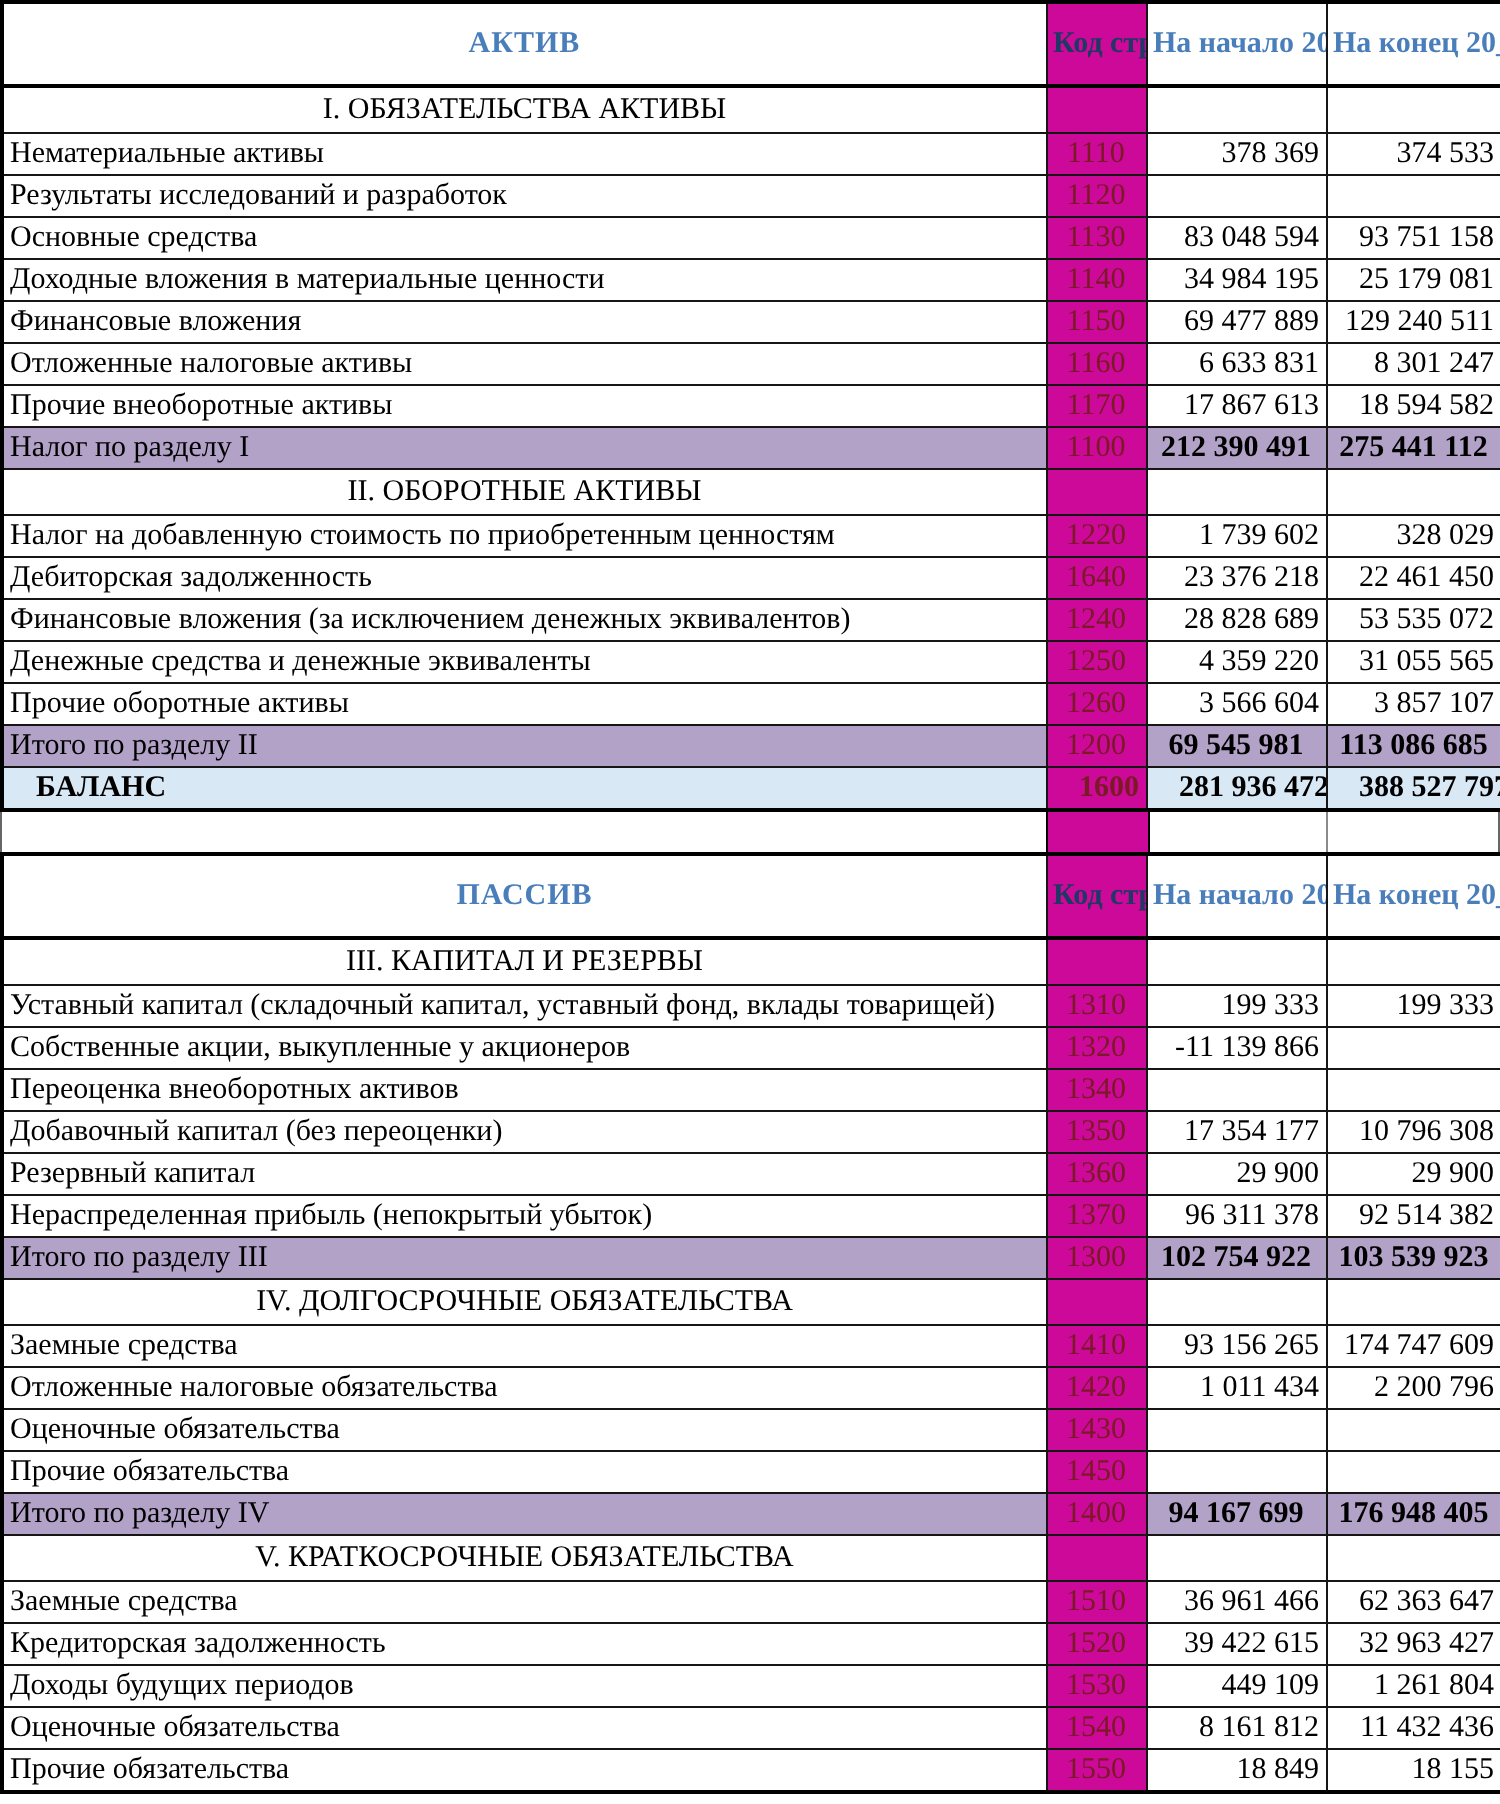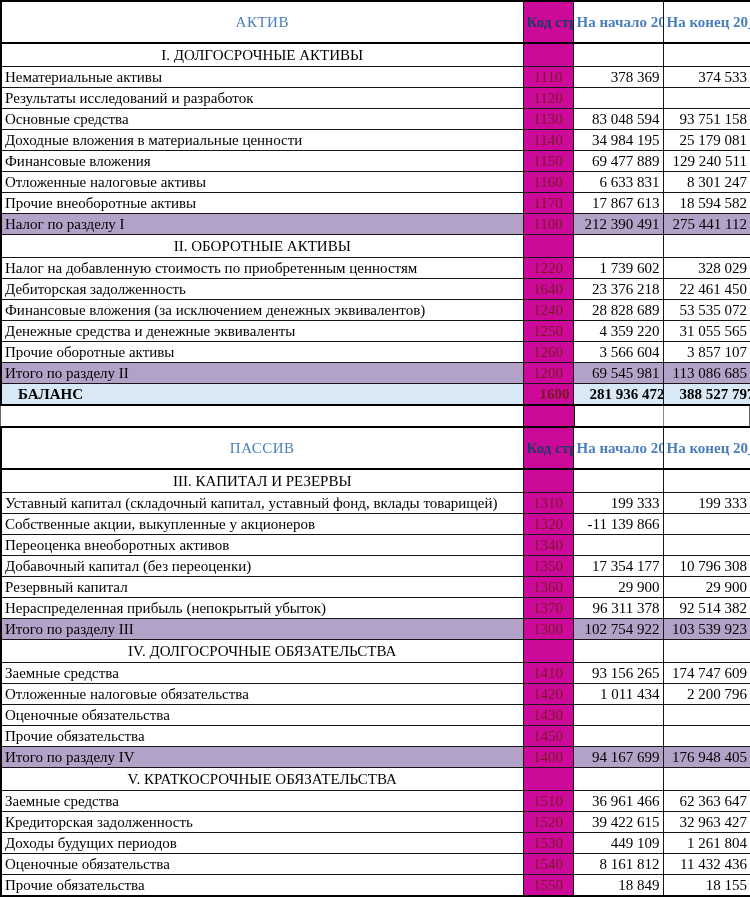--- a/index.html
+++ b/index.html
@@ -11,21 +11,21 @@
     font-size:15px;
     padding:0 3px;
     overflow:hidden;
     white-space:nowrap;
     vertical-align:middle;
   }
   
   tr.row-header td{height:40px;border-bottom:2px solid #000;}
   td.title{
     color:var(--header_blue);
-    font-weight:normal;
+    font-weight:bold;
     text-align:center;
     font-size:16px;
     letter-spacing:.5px;
     border-radius:16px;
   }
   td.codehead{
     background:var(--magenta);
     color:var(--header_code_text);
     font-weight:bold;
     text-align:center;
@@ -49,21 +49,21 @@
   td.code{
     background:var(--magenta);
     color:var(--code_text);
     font-weight:normal;
     text-align:center;
     font-size:14.5px;
   }
   td.num{text-align:right;padding-right:4px;}
   tr.row-total td{background:var(--total_bg);height:20px;}
   tr.row-total td.code{background:var(--magenta);}
-  tr.row-total td.num{font-weight:normal;}
+  tr.row-total td.num{font-weight:bold;text-align:center;}
   tr.row-balance td{background:var(--balance_bg);font-weight:bold;height:20px;padding-left:16px;}
   tr.row-balance td.code{background:var(--magenta);}
   
   .spacer{
     position:relative;height:20px;width:750px;box-sizing:border-box;
     border-left:1px solid #666;border-right:1px solid #666;background:#fff;
   }
   .spacer-code{
     position:absolute;left:522px;top:0;bottom:0;width:50px;
     background:var(--magenta);
@@ -86,21 +86,21 @@
     <thead>
       <tr class="row-header">
         <td class="title">АКТИВ</td>
         <td class="codehead">Код стр.</td>
         <td class="datehead">На начало 20__ г.</td>
         <td class="datehead">На конец 20__ г.</td>
       </tr>
     </thead>
     <tbody>
         <tr class="row-section">
-          <td class="label section-label">I. ДОЛГОСРОЧНЫЕ АКТИВЫ</td>
+          <td class="label section-label">I. ОБЯЗАТЕЛЬСТВА АКТИВЫ</td>
           <td class="code"></td>
           <td class="num"></td>
           <td class="num"></td>
         </tr>
         <tr class="row-item">
           <td class="label">Нематериальные активы</td>
           <td class="code">1110</td>
           <td class="num">378 369</td>
           <td class="num">374 533</td>
         </tr>

